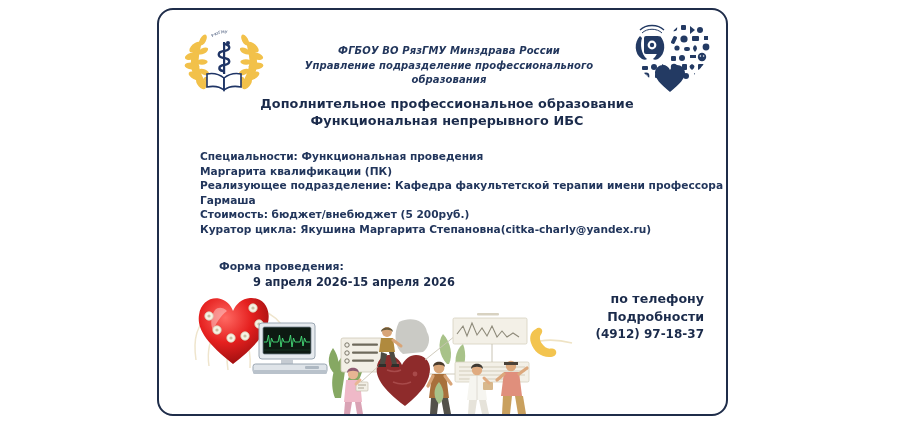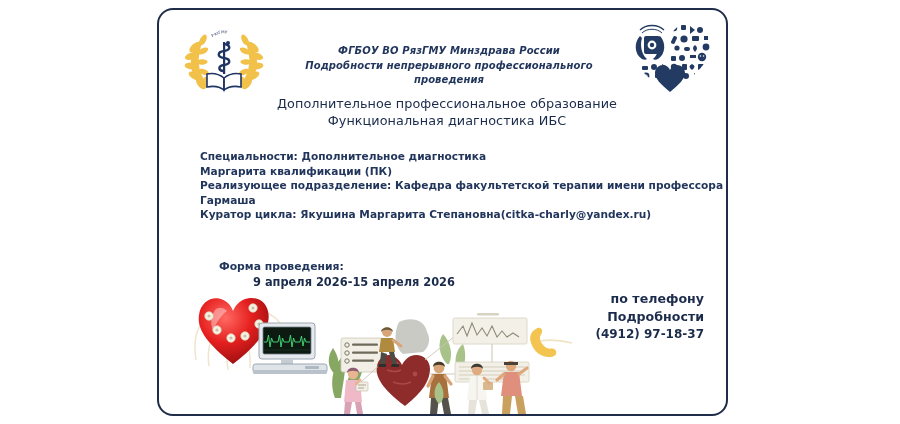--- a/index.html
+++ b/index.html
@@ -75,21 +75,21 @@
 
   .title-block {
     position: absolute;
     left: 38px;
     top: 85px;
     width: 500px;
     text-align: center;
   }
   .title-line {
     color: #1b2b4b;
-    font-weight: normal;
+    font-weight: bold;
     font-size: 12.8px;
     line-height: 17px;
     letter-spacing: 0.05px;
   }
 
   
   .details {
     position: absolute;
     left: 41px;
     top: 139px;
@@ -292,34 +292,35 @@
           <path d="M53 59 h4 v6 h-4 z"></path>
           <circle cx="64" cy="62" r="3"></circle>
           <path d="M72 59 l4 3 -4 3 z"></path>
           <path d="M48 78 C38 70 33 64 33 59 C33 54 37 51 41 51 C44 51 47 53 48 56 C49 53 52 51 55 51 C59 51 63 54 63 59 C63 64 58 70 48 78 Z"></path>
         </g>
       </svg>
     </div>
 
     <div class="org-block">
       <div class="org-line">ФГБОУ ВО РязГМУ Минздрава России</div>
-      <div class="org-line">Подробности непрерывного профессионального</div>
-      <div class="org-line">проведения</div>
+      <div class="org-line">Управление подразделение профессионального</div>
+      <div class="org-line">образования</div>
     </div>
 
     <div class="title-block">
       <div class="title-line">Дополнительное профессиональное образование</div>
-      <div class="title-line">Функциональная диагностика ИБС</div>
+      <div class="title-line">Функциональная непрерывного ИБС</div>
     </div>
 
     <div class="details">
-      <div class="detail-line">Специальности: Дополнительное диагностика</div>
+      <div class="detail-line">Специальности: Функциональная проведения</div>
       <div class="detail-line">Маргарита квалификации (ПК)</div>
       <div class="detail-line">Реализующее подразделение: Кафедра факультетской терапии имени профессора В.Я.</div>
       <div class="detail-line">Гармаша</div>
+      <div class="detail-line">Стоимость: бюджет/внебюджет (5 200руб.)</div>
       <div class="detail-line">Куратор цикла: Якушина Маргарита Степановна(citka-charly@yandex.ru)</div>
     </div>
 
     <div class="dates">
       <div class="dates-label">Форма проведения:</div>
       <div class="dates-value">9 апреля 2026-15 апреля 2026</div>
     </div>
 
     <div class="contact">
       <div class="contact-line">по телефону</div>

